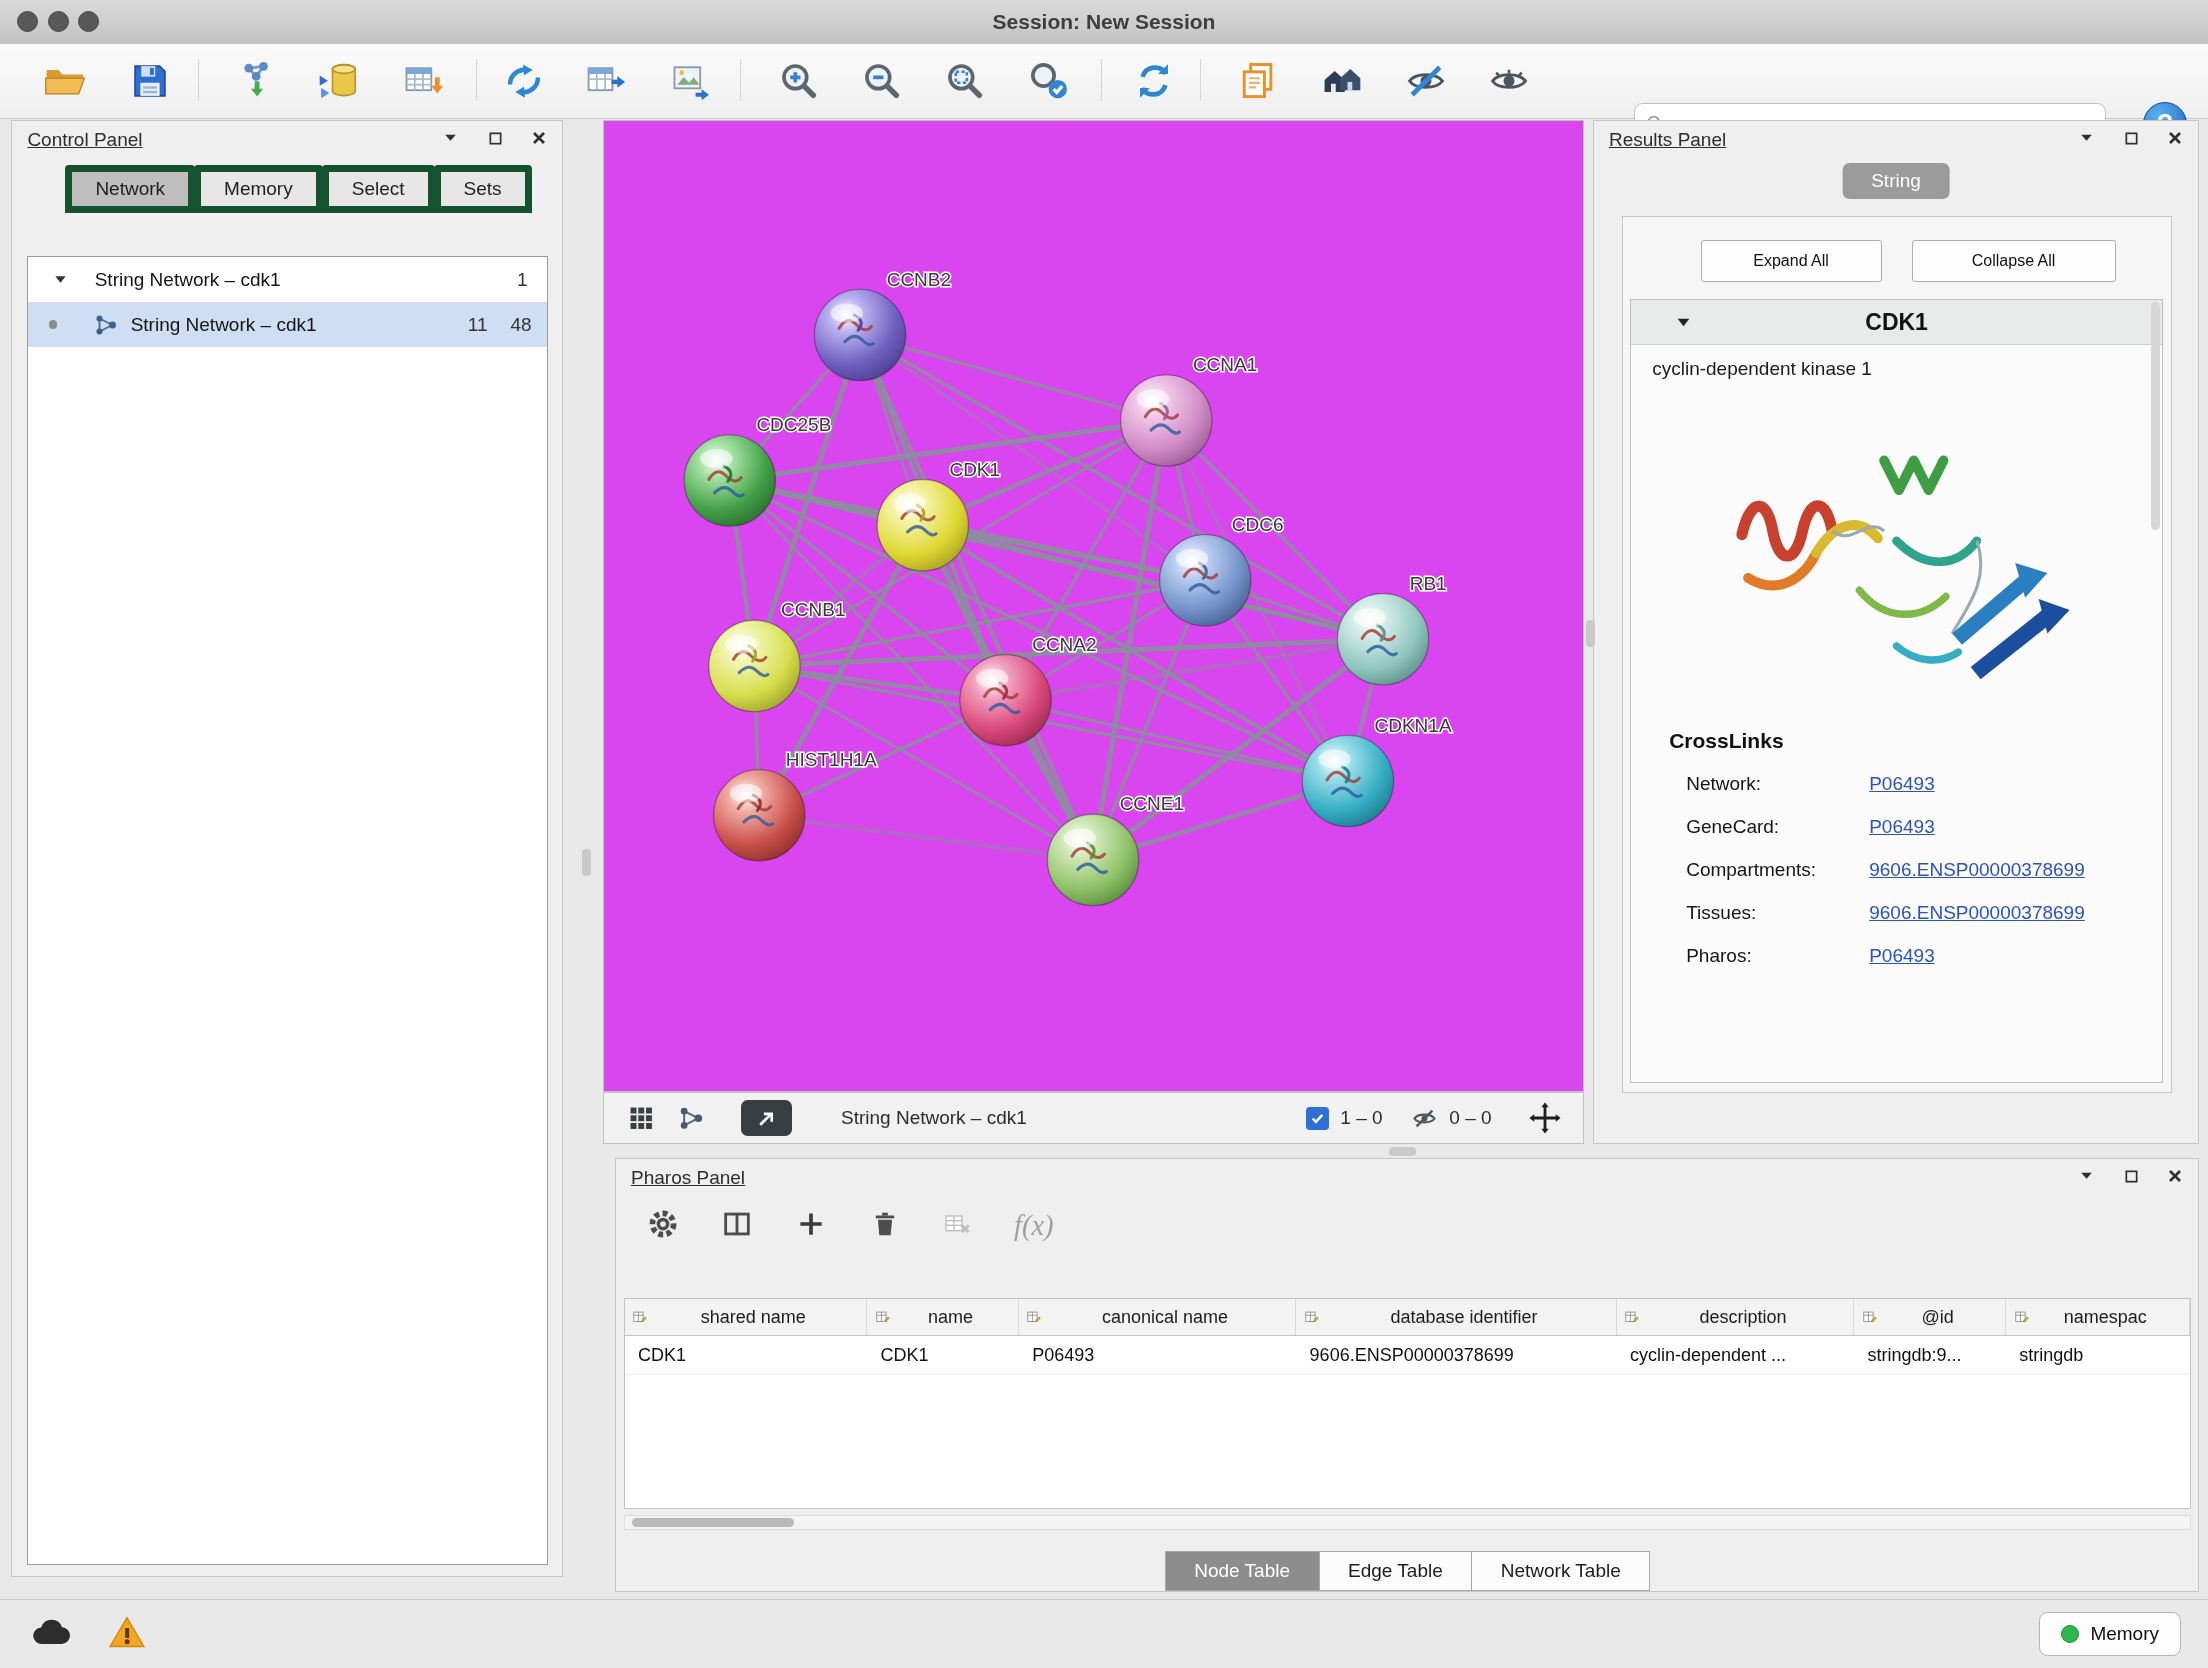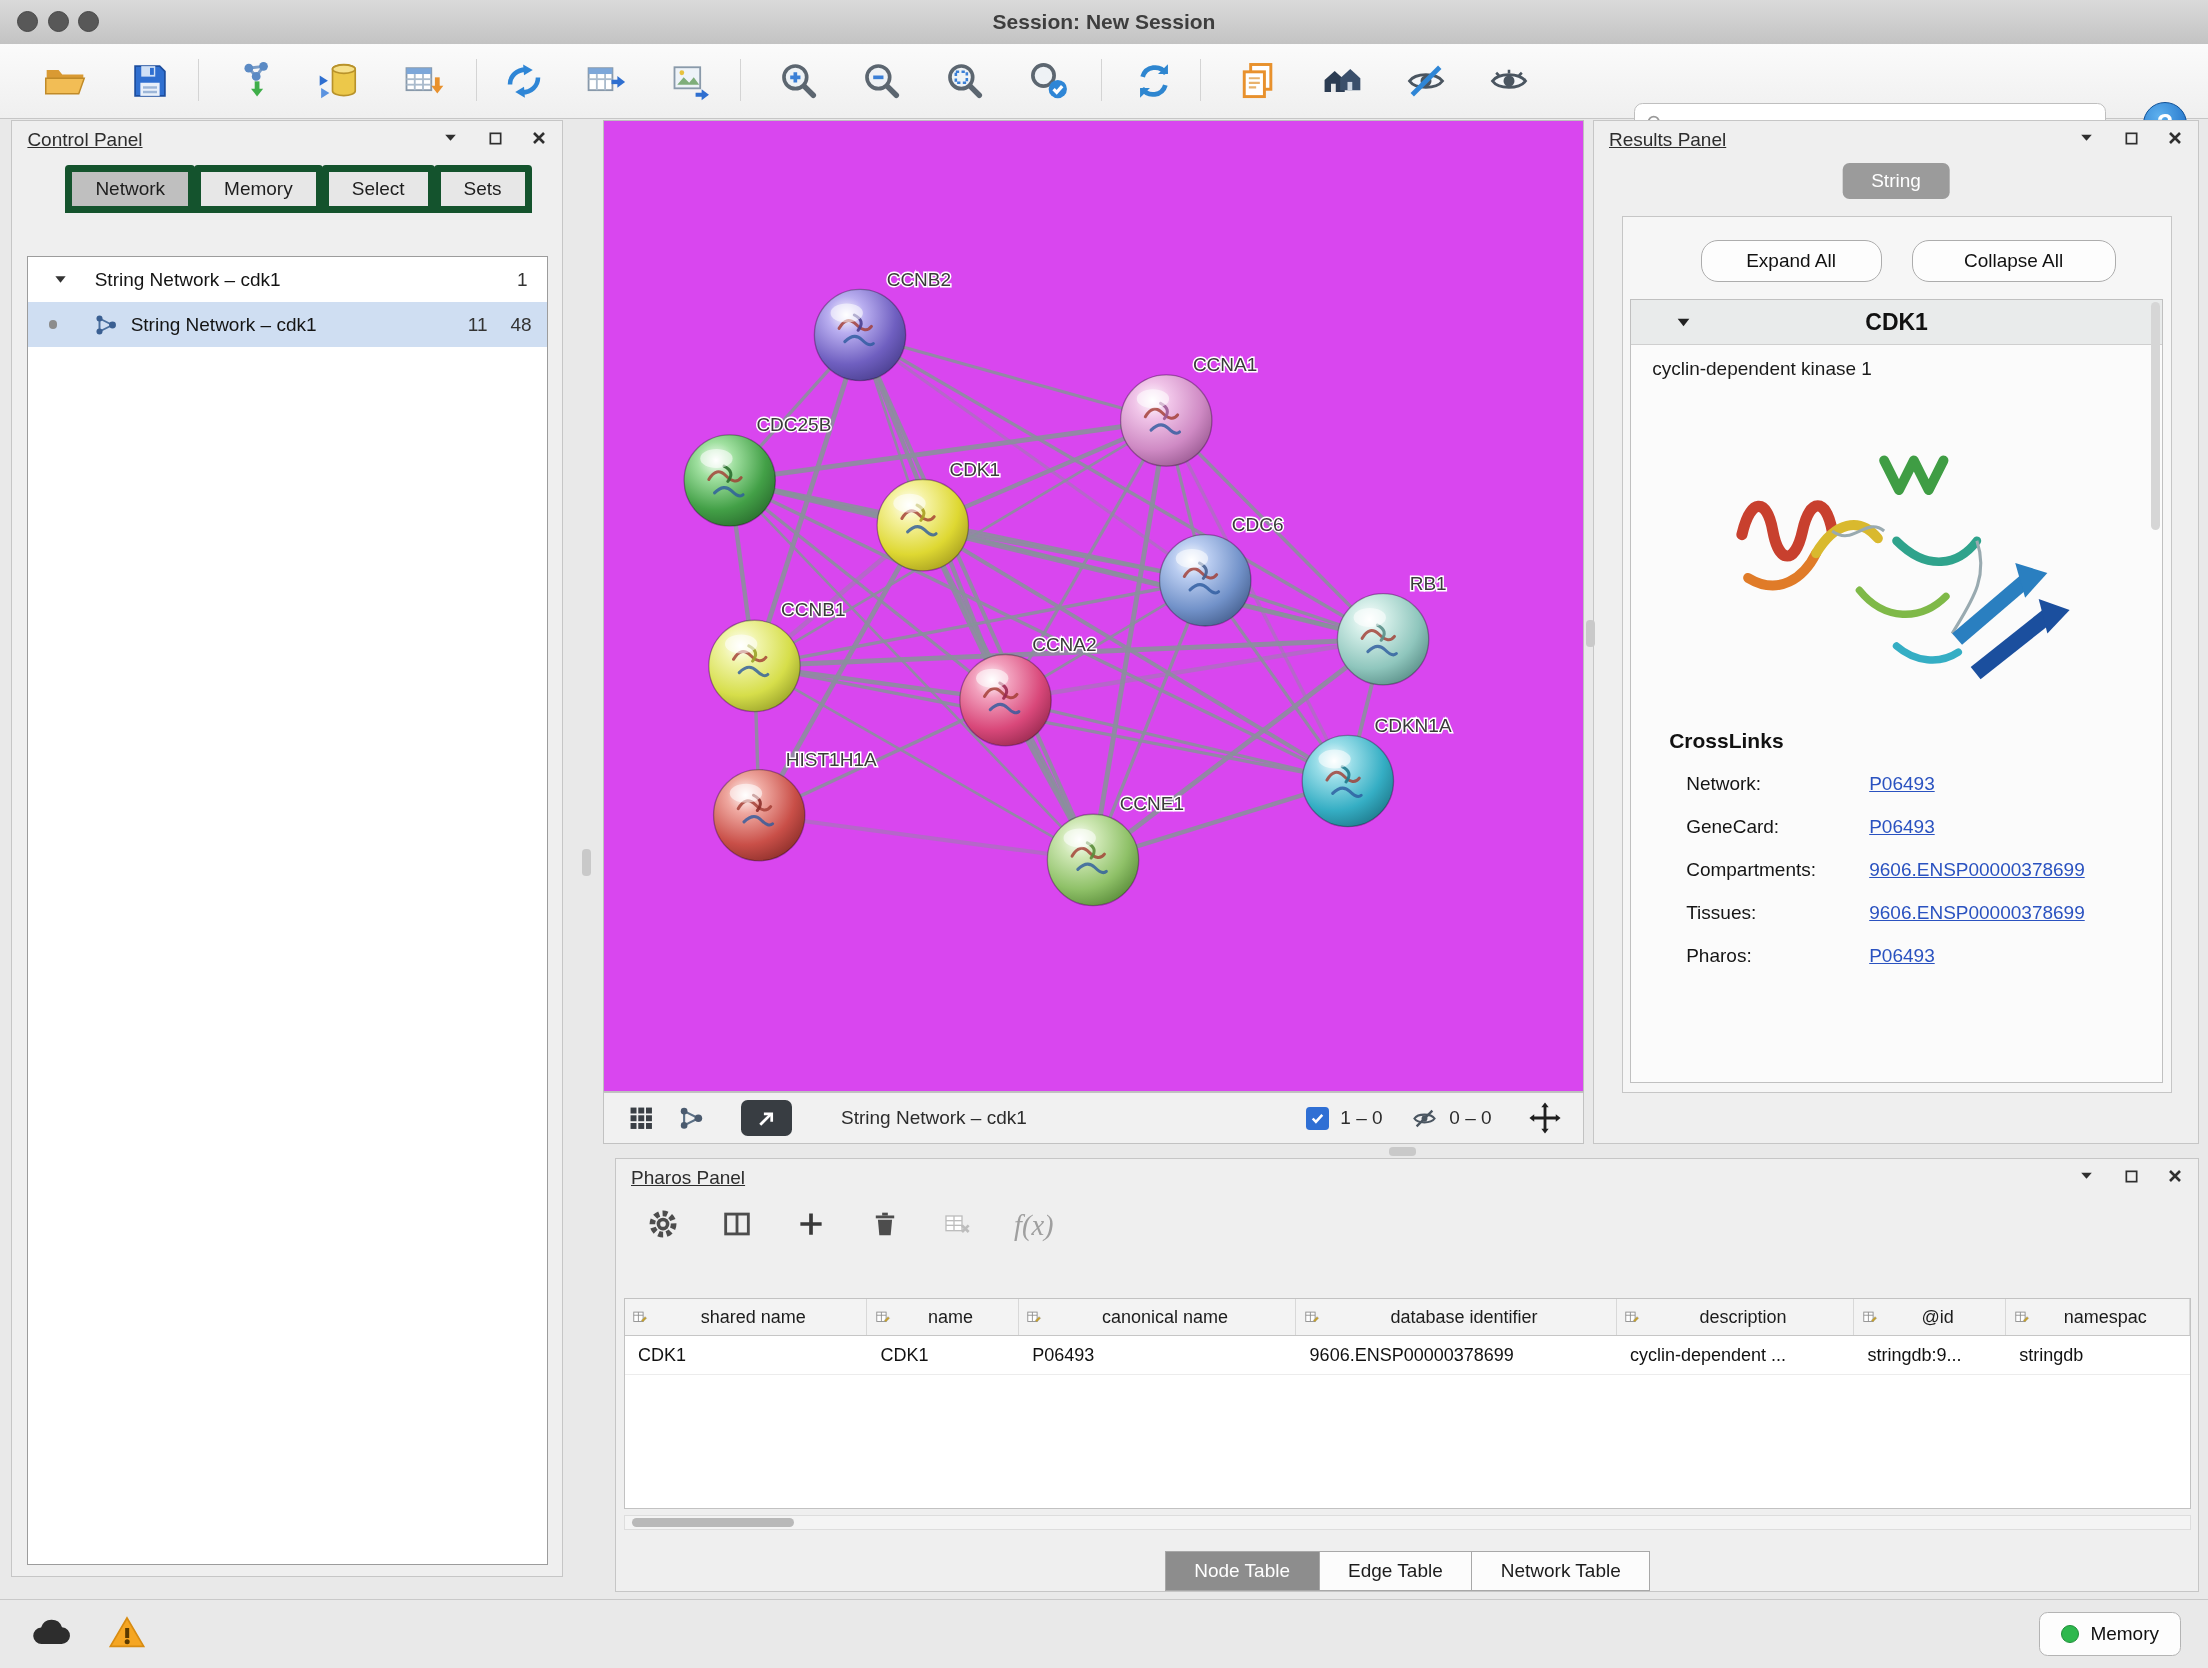--- a/index.html
+++ b/index.html
@@ -40,21 +40,21 @@
   #view-toolbar{left:603px;top:1092px;width:981px;height:52px;background:#f1f1f1;border:1px solid #c2c2c2;box-sizing:border-box;display:flex;align-items:center;}
   .vt-btn{display:flex;align-items:center;justify-content:center;}
   #vt-ext{width:51px;height:36px;border-radius:6.7px;background:#383d42;display:flex;align-items:center;justify-content:center;margin-left:36px;}
   #vt-title{margin-left:49px;font-size:19px;color:#2c2c2c;}
   #vt-right{margin-left:auto;display:flex;align-items:center;margin-right:21px;gap:11.4px;font-size:19px;color:#2c2c2c;}
   #vt-check{width:23px;height:23px;border-radius:3.8px;background:#2f6fd4;display:flex;align-items:center;justify-content:center;}
   
   #results-panel{left:1593px;top:120px;width:606px;height:1024px;}
   #rp-tab{position:absolute;top:42px;left:50%;transform:translateX(-50%);height:36px;padding:0 28.5px;background:#9b9b9b;color:#fff;border-radius:6.7px;font-size:19px;display:flex;align-items:center;}
   #rp-content{position:absolute;left:27.6px;top:95px;width:550px;height:877px;background:#f6f6f6;border:1px solid #c6c6c6;box-sizing:border-box;}
-  .rbtn{position:absolute;top:23px;height:42px;background:#fdfdfd;border:1px solid #adadad;border-radius:17px;font-size:19px;color:#111;display:flex;align-items:center;justify-content:center;box-sizing:border-box;}
+  .rbtn{position:absolute;top:23px;height:42px;background:#fdfdfd;border:1px solid #adadad;border-radius:3px;font-size:16px;color:#111;display:flex;align-items:center;justify-content:center;box-sizing:border-box;}
   #rp-section{position:absolute;left:7.6px;top:82px;right:7.6px;bottom:9.5px;background:#fbfbfb;border:1px solid #c0c0c0;box-sizing:border-box;overflow:hidden;}
   #rp-sec-head{height:44px;background:#e9ebeb;border-bottom:1px solid #cfcfcf;position:relative;display:flex;align-items:center;}
   #rp-sec-head .expander{margin-left:44px;display:flex;}
   #rp-protein-name{position:absolute;left:50%;transform:translateX(-50%);font-weight:bold;font-size:23px;color:#111;}
   #rp-desc{padding:13.3px 21px 5.7px 21px;font-size:19px;color:#1b1b1b;}
   #protein-img{display:block;margin:3.8px auto 0 auto;}
   #crosslinks-title{margin:25px 0 9.5px 38px;font-weight:bold;font-size:21px;color:#111;}
   .cl-row{height:43px;display:flex;align-items:center;}
   .cl-label{margin-left:55px;width:183px;font-size:19px;color:#151515;}
   .cl-link{font-size:19px;color:#2a52c0;text-decoration:underline;}

